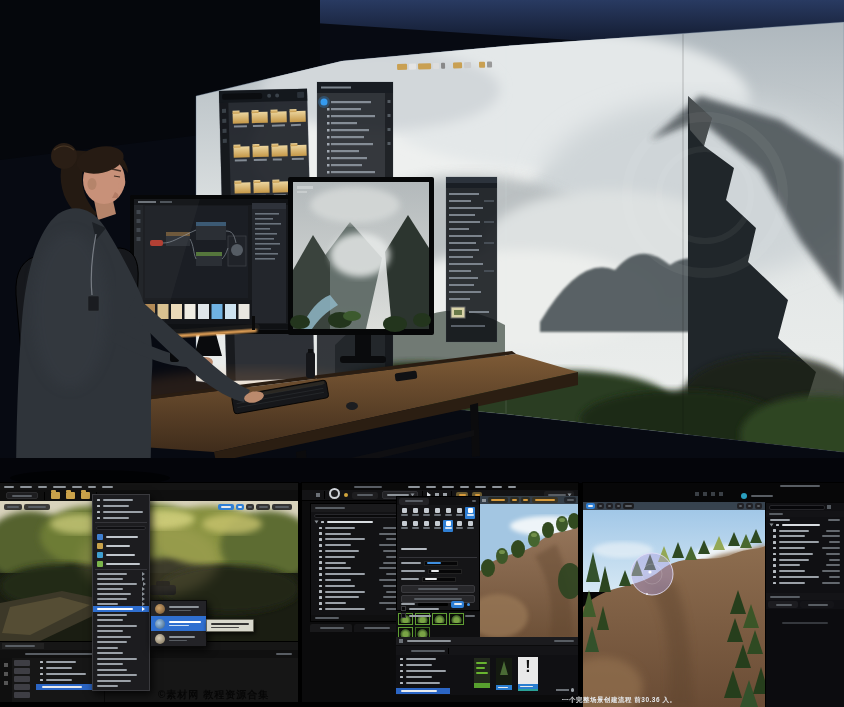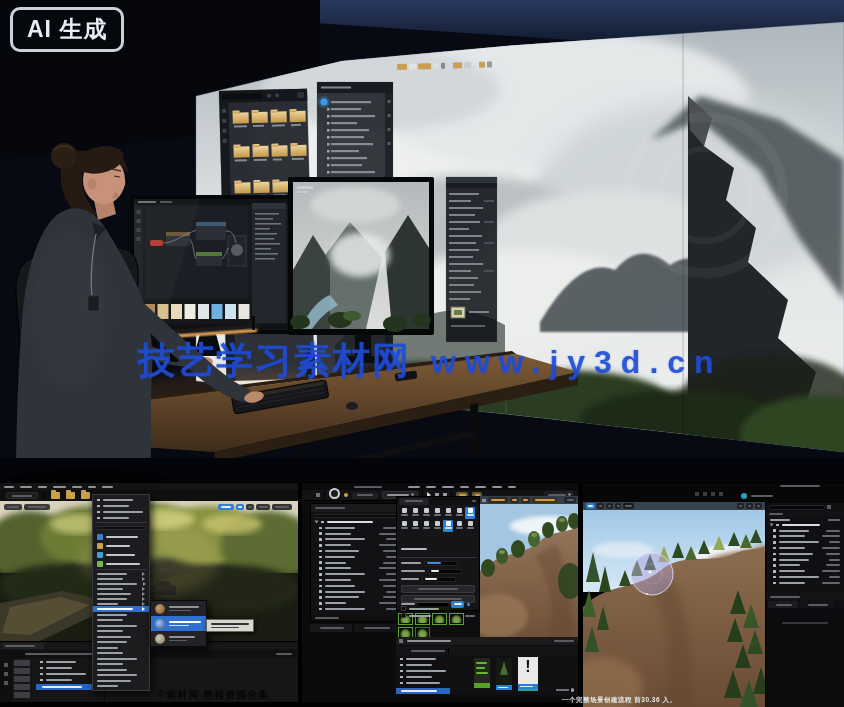--- a/index.html
+++ b/index.html
@@ -462,24 +462,20 @@
         <rect x="170" y="350" width="9" height="12" rx="2" fill="#08090b"></rect>
         <ellipse cx="203" cy="363" rx="10" ry="6" fill="#bb8a6d" transform="rotate(-8 203 363)"></ellipse>
         <path d="M136,296 C160,318 190,345 214,366 C228,378 240,386 250,390 L244,402 C232,400 214,390 196,375 C172,355 146,330 128,310 Z" fill="#2f343a"></path>
         <ellipse cx="254" cy="397" rx="10" ry="5.5" fill="#bb8a6d" transform="rotate(-12 254 397)"></ellipse>
       </g>
 
       <rect x="0" y="458" width="844" height="25" fill="#04050a"></rect>
       <ellipse cx="90" cy="478" rx="80" ry="8" fill="#000" opacity=".6"></ellipse>
     </svg>
 
-    <div id="badge">AI 生成</div>
-    <div id="wmark">
-      <span class="cn">技艺学习素材网</span><span class="url">www.jy3d.cn</span>
-    </div>
   </div>
 
   <div id="strip">
 
     <div class="win" style="left:0;width:298px;height:219px;">
       <div class="abs" style="left:0;top:0;width:298px;height:7px;background:#141414;display:flex;align-items:center;gap:6px;padding-left:4px;">
         <span class="bar" style="width:10px;"></span>
           <span class="bar" style="width:12px;"></span>
         <span class="bar" style="width:9px;"></span>
           <span class="bar" style="width:13px;"></span>

